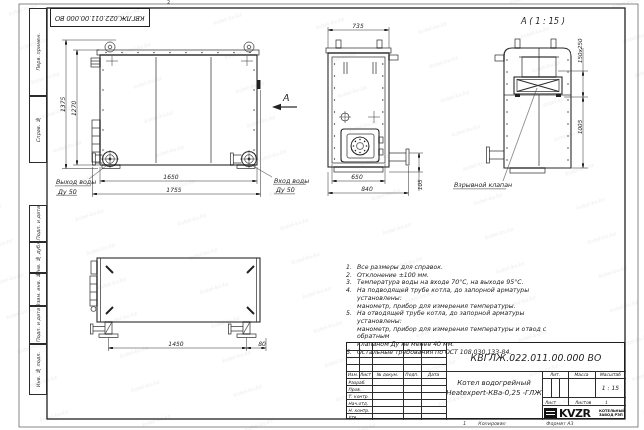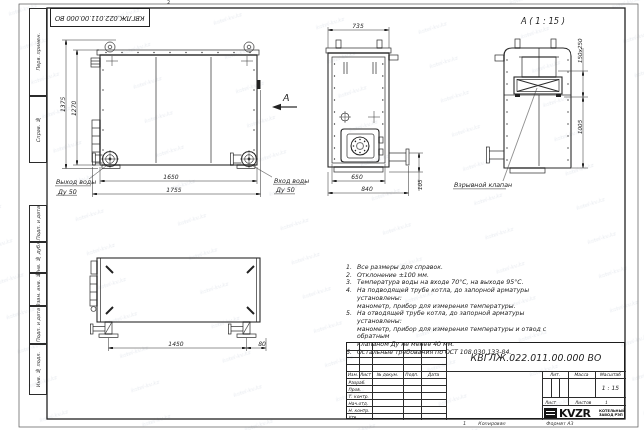--- a/index.html
+++ b/index.html
@@ -486,20 +486,24 @@
 
   <div class="cell" style="left:1.5px;top:36.5px">Разраб.</div>
   <div class="cell" style="left:1.5px;top:43.5px">Пров.</div>
   <div class="cell" style="left:1.5px;top:50.5px">Т. контр.</div>
   <div class="cell" style="left:1.5px;top:57.5px">Нач.отд.</div>
   <div class="cell" style="left:1.5px;top:64.5px">Н. контр.</div>
   <div class="cell" style="left:1.5px;top:71.5px">Утв.</div>
 
   <div class="docnum">КВГЛЖ.022.011.00.000 ВО</div>
 
+  <div class="pname">
+    <span>Котел водогрейный</span>
+    <span>Heatexpert-КВа-0,25 -ГЛЖ</span>
+  </div>
 
   <div class="vl vlb" style="left:195px;top:28px;height:49px"></div>
   <div class="vl" style="left:221px;top:28px;height:34px"></div>
   <div class="vl" style="left:248px;top:28px;height:26px"></div>
   <div class="hl" style="left:195px;top:35px;width:84px"></div>
   <div class="cell" style="left:195px;top:29px;width:26px;text-align:center">Лит.</div>
   <div class="cell" style="left:221px;top:29px;width:27px;text-align:center">Масса</div>
   <div class="cell" style="left:248px;top:29px;width:31px;text-align:center">Масштаб</div>
   <div class="vl" style="left:204px;top:35px;height:19px"></div>
   <div class="vl" style="left:212px;top:35px;height:19px"></div>

